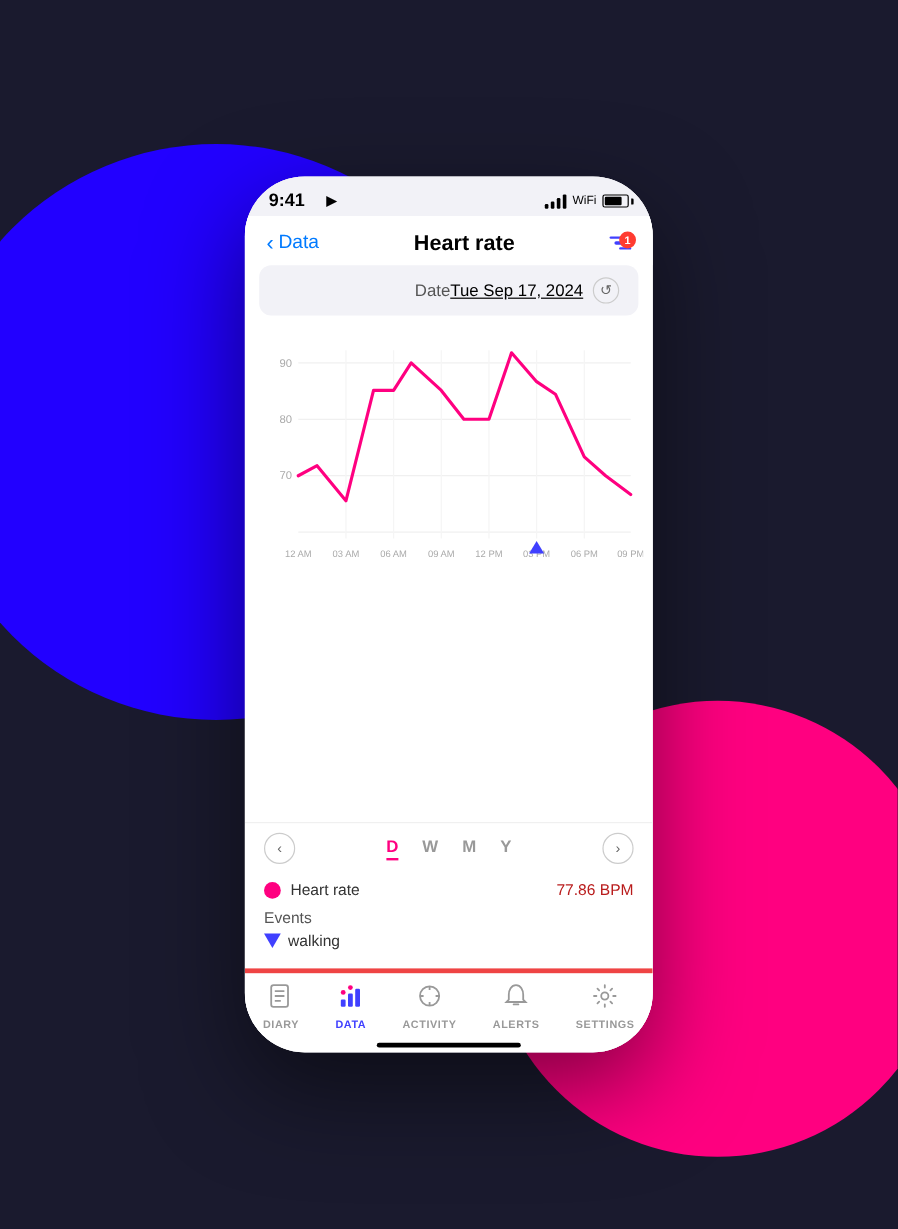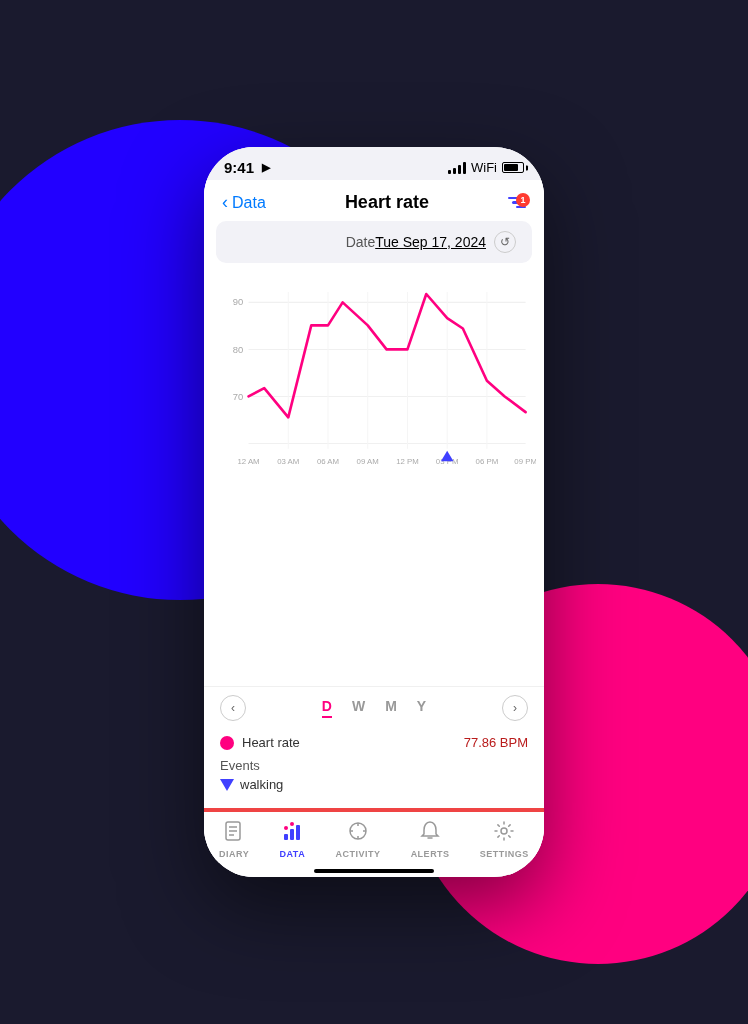--- a/index.html
+++ b/index.html
@@ -54,40 +54,40 @@
       justify-content: space-between;
       align-items: center;
       flex-shrink: 0;
     }
     .status-time {
       font-size: 15px;
       font-weight: 600;
       color: #000;
       display: flex;
       align-items: center;
-      gap: 8px;
+      gap: 18px;
     }
     .status-icons {
       display: flex;
       align-items: center;
       gap: 5px;
     }
     .signal-bars {
       display: flex;
       align-items: flex-end;
       gap: 2px;
       height: 12px;
     }
     .signal-bar {
       width: 3px;
       background: #000;
       border-radius: 1px;
     }
     .wifi-icon {
-      font-size: 13px;
+      font-size: 10px;
       color: #000;
     }
     .battery-icon {
       width: 22px;
       height: 11px;
       border: 1.5px solid #000;
       border-radius: 2px;
       position: relative;
       display: flex;
       align-items: center;

